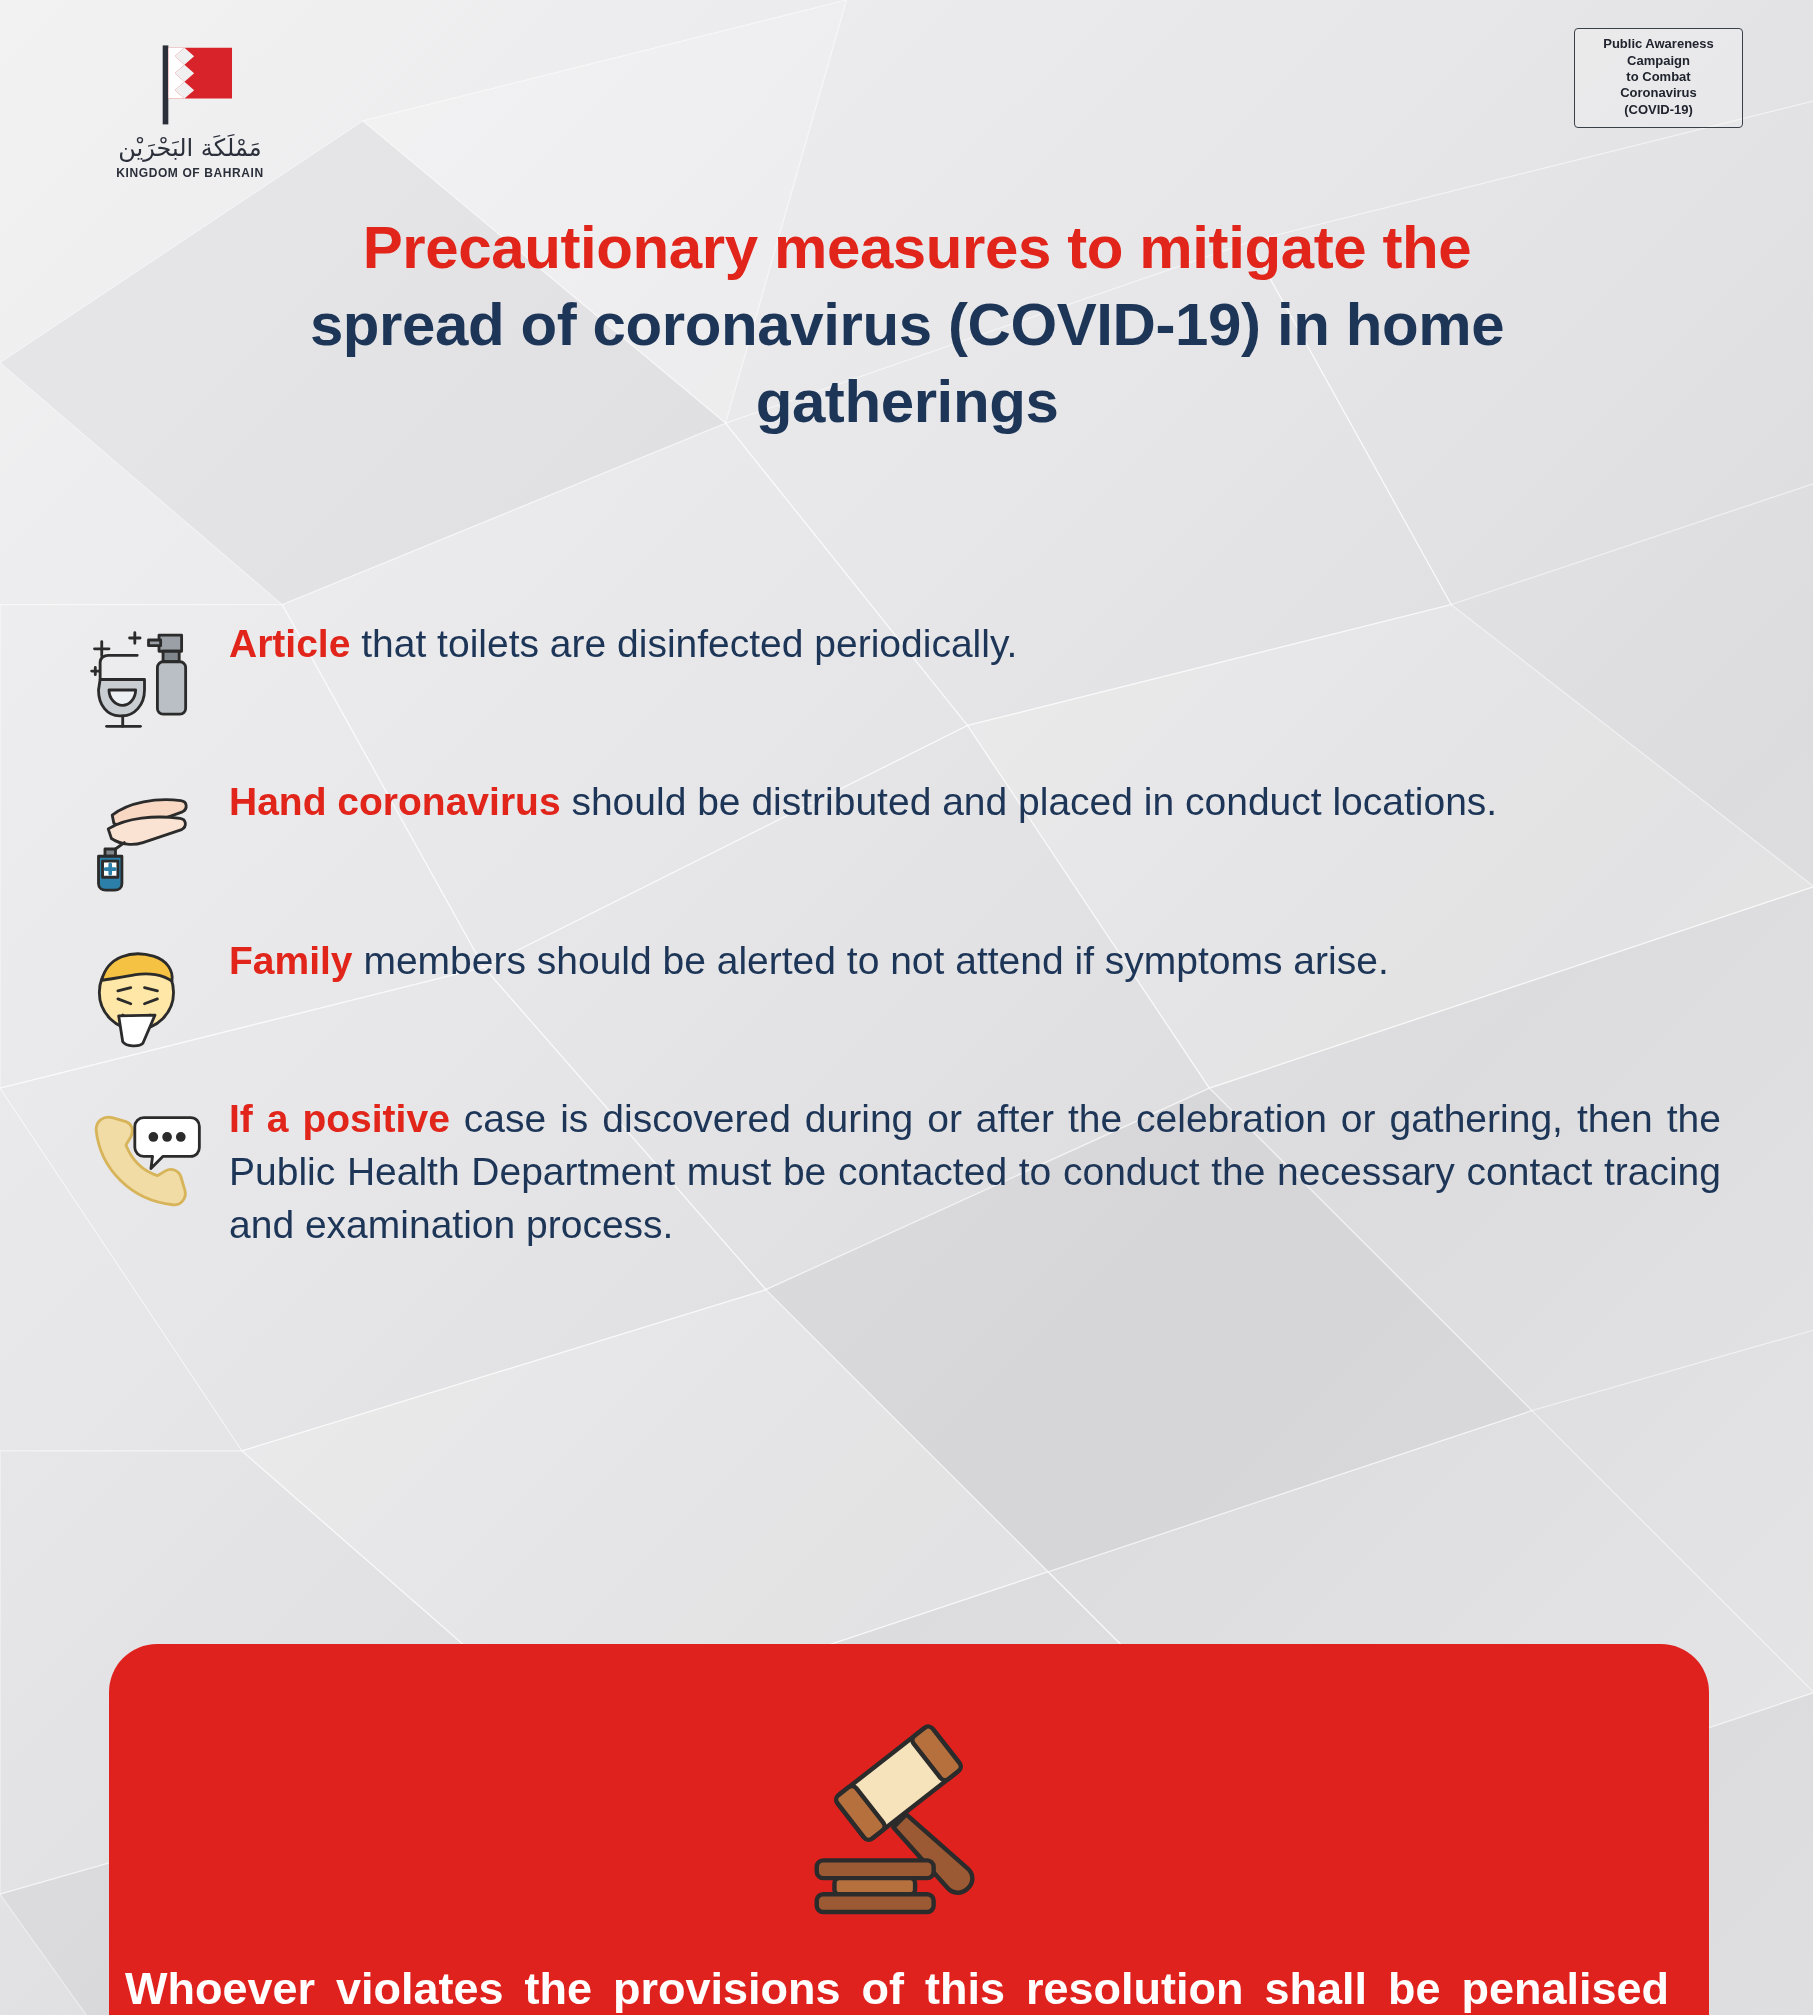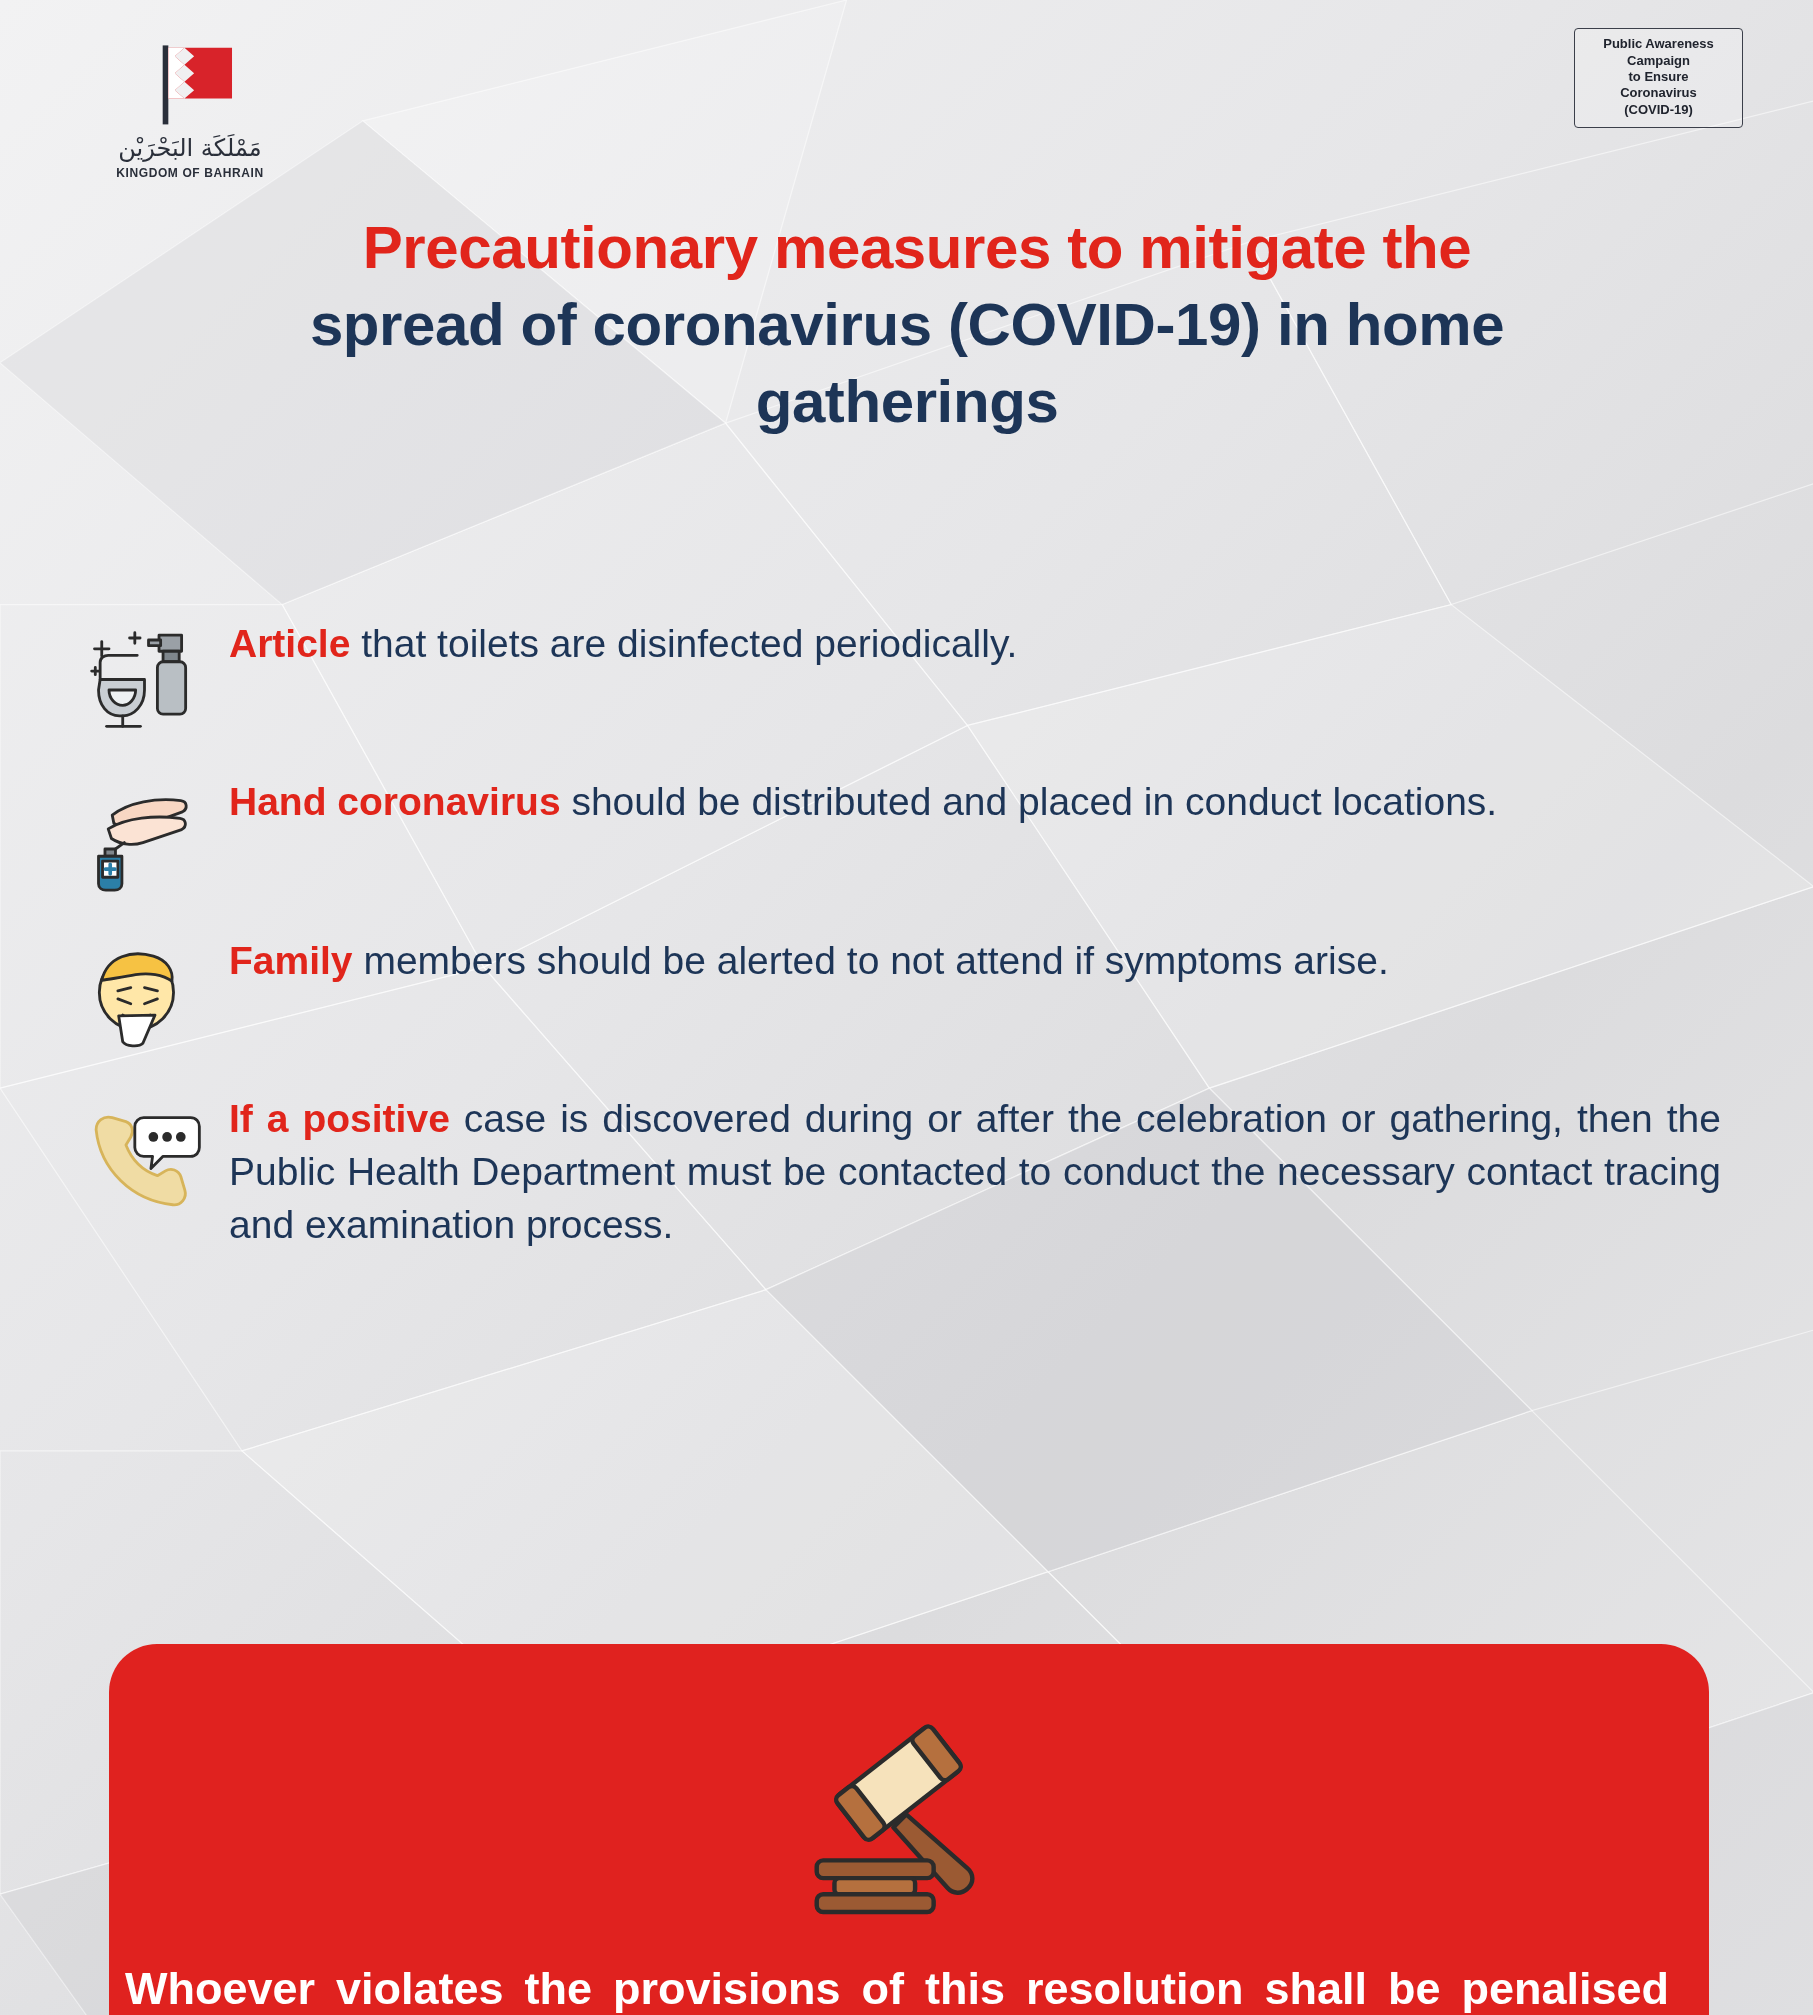--- a/index.html
+++ b/index.html
@@ -228,21 +228,21 @@
           </g>
         </svg>
       </span>
       <span class="ar">مَمْلَكَة البَحْرَيْن</span>
       <span class="en">KINGDOM OF BAHRAIN</span>
     </div>
 
     <div class="campaign-box">
       <span>Public Awareness</span>
       <span>Campaign</span>
-      <span>to Ensure</span>
+      <span>to Combat</span>
       <span>Coronavirus</span>
       <span>(COVID-19)</span>
     </div>
   </div>
 
   <div class="title">
     <span class="hl">Precautionary measures to mitigate the</span><br>
     <span>spread of coronavirus (COVID-19) in home</span><br>
     <span>gatherings</span>
   </div>

